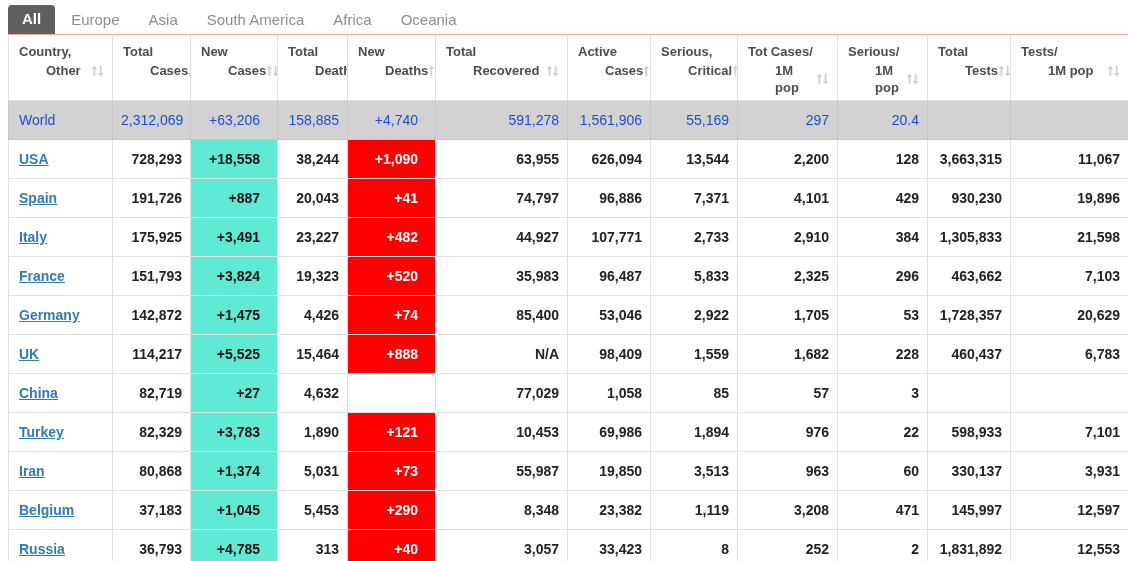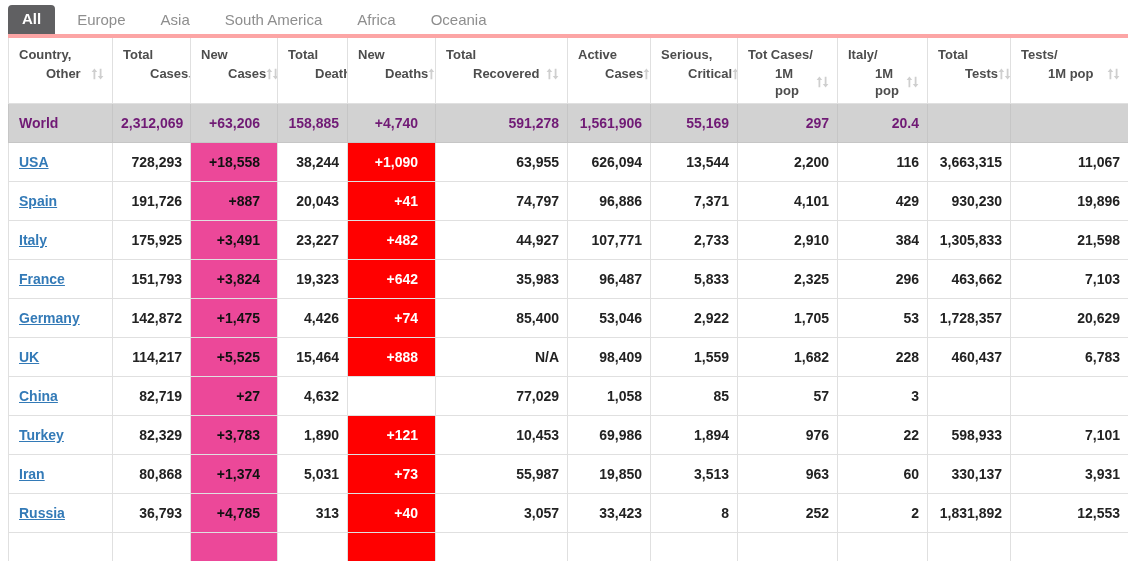--- a/index.html
+++ b/index.html
@@ -6,51 +6,51 @@
   html, body { margin: 0; padding: 0; background: #fff; }
   body {
     width: 1128px; height: 561px; overflow: hidden;
     font-family: "Liberation Sans", sans-serif;
   }
   .viewport { position: relative; width: 1128px; height: 561px; overflow: hidden; background: #fff; }
 
   
   .tabs { display: flex; align-items: flex-end; padding: 5px 0 0 8px; height: 34px; }
   .tab {
-    font-size: 15px; color: #8e8e8e; padding: 4px 13px 6px 13px; margin-right: 9px;
+    font-size: 15px; color: #8e8e8e; padding: 4px 13px 6px 13px; margin-right: 3px;
     cursor: pointer; white-space: nowrap;
   }
   .tab.active {
     background: #606062; color: #fff; font-weight: bold;
     border-radius: 4px 4px 0 0; padding: 5px 14px 7px 14px;
   }
 
   
   table { border-collapse: collapse; table-layout: fixed; margin-left: 8px; width: 1120px; }
   th, td { border: 1px solid #e0e0e0; overflow: hidden; }
   thead th {
     height: 55px; vertical-align: top; text-align: left;
     padding: 8px 6px 4px 10px; font-size: 13px; color: #4d4d4d;
-    background: #fff; border-top: 4px solid #fca5a5; cursor: pointer;
+    background: #fff; border-top: 1px solid #fca5a5; cursor: pointer;
   }
   .hline1 { line-height: 17px; font-weight: bold; }
   .hline2 { display: flex; align-items: center; line-height: 17px; margin-top: 2px; font-weight: bold; margin-left: 27px; }
   .sic { margin-left: auto; padding-right: 2px; display: inline-flex; }
 
   tbody tr { height: 39px; }
   tbody td {
     font-size: 14px; font-weight: bold; color: #222;
     text-align: right; padding: 0 8px; white-space: nowrap;
   }
   td.country { text-align: left; padding-left: 10px; }
   td.pad-extra { padding-right: 17px; }
-  td.cell-yellow { background: #ec4899; color: #111; }
+  td.cell-yellow { background: #5eead4; color: #111; }
   td.cell-red { background: #FF0000; color: #fff; }
   tr.world-row td {
-    background: #d2d2d2; font-weight: bold; color: #701a75;
+    background: #d2d2d2; font-weight: normal; color: #1d4ed8;
     border-color: #c6c6c6;
   }
   a.clink { color: #337ab7; font-weight: bold; text-decoration: underline; cursor: pointer; }
 </style>
 </head>
 <body>
 
 <div class="viewport">
   <div class="tabs" id="tabs">
       <div class="tab active">All</div>
@@ -181,21 +181,21 @@
               <span>1M pop</span>
               <span class="sic">
                 <svg width="13" height="12" viewBox="0 0 13 12">
                   <path fill="#cfcfcf" d="M3.4 0.5 L6.2 4 H4.3 V11.2 H2.5 V4 H0.6 Z"></path>
                   <path fill="#cfcfcf" d="M9.6 11.5 L6.8 8 H8.7 V0.8 H10.5 V8 H12.4 Z"></path>
                 </svg>
               </span>
             </div>
           </th>
           <th>
-            <div class="hline1">Italy/</div>
+            <div class="hline1">Serious/</div>
             <div class="hline2">
               <span>1M pop</span>
               <span class="sic">
                 <svg width="13" height="12" viewBox="0 0 13 12">
                   <path fill="#cfcfcf" d="M3.4 0.5 L6.2 4 H4.3 V11.2 H2.5 V4 H0.6 Z"></path>
                   <path fill="#cfcfcf" d="M9.6 11.5 L6.8 8 H8.7 V0.8 H10.5 V8 H12.4 Z"></path>
                 </svg>
               </span>
             </div>
           </th>
@@ -243,21 +243,21 @@
         <tr>
           <td class="country"><a class="clink">USA</a></td>
           <td>728,293</td>
           <td class="cell-yellow pad-extra">+18,558</td>
           <td>38,244</td>
           <td class="cell-red pad-extra">+1,090</td>
           <td>63,955</td>
           <td>626,094</td>
           <td>13,544</td>
           <td>2,200</td>
-          <td>116</td>
+          <td>128</td>
           <td>3,663,315</td>
           <td>11,067</td>
         </tr>
         <tr>
           <td class="country"><a class="clink">Spain</a></td>
           <td>191,726</td>
           <td class="cell-yellow pad-extra">+887</td>
           <td>20,043</td>
           <td class="cell-red pad-extra">+41</td>
           <td>74,797</td>
@@ -280,21 +280,21 @@
           <td>2,910</td>
           <td>384</td>
           <td>1,305,833</td>
           <td>21,598</td>
         </tr>
         <tr>
           <td class="country"><a class="clink">France</a></td>
           <td>151,793</td>
           <td class="cell-yellow pad-extra">+3,824</td>
           <td>19,323</td>
-          <td class="cell-red pad-extra">+642</td>
+          <td class="cell-red pad-extra">+520</td>
           <td>35,983</td>
           <td>96,487</td>
           <td>5,833</td>
           <td>2,325</td>
           <td>296</td>
           <td>463,662</td>
           <td>7,103</td>
         </tr>
         <tr>
           <td class="country"><a class="clink">Germany</a></td>
@@ -360,20 +360,34 @@
           <td class="cell-red pad-extra">+73</td>
           <td>55,987</td>
           <td>19,850</td>
           <td>3,513</td>
           <td>963</td>
           <td>60</td>
           <td>330,137</td>
           <td>3,931</td>
         </tr>
         <tr>
+          <td class="country"><a class="clink">Belgium</a></td>
+          <td>37,183</td>
+          <td class="cell-yellow pad-extra">+1,045</td>
+          <td>5,453</td>
+          <td class="cell-red pad-extra">+290</td>
+          <td>8,348</td>
+          <td>23,382</td>
+          <td>1,119</td>
+          <td>3,208</td>
+          <td>471</td>
+          <td>145,997</td>
+          <td>12,597</td>
+        </tr>
+        <tr>
           <td class="country"><a class="clink">Russia</a></td>
           <td>36,793</td>
           <td class="cell-yellow pad-extra">+4,785</td>
           <td>313</td>
           <td class="cell-red pad-extra">+40</td>
           <td>3,057</td>
           <td>33,423</td>
           <td>8</td>
           <td>252</td>
           <td>2</td>

